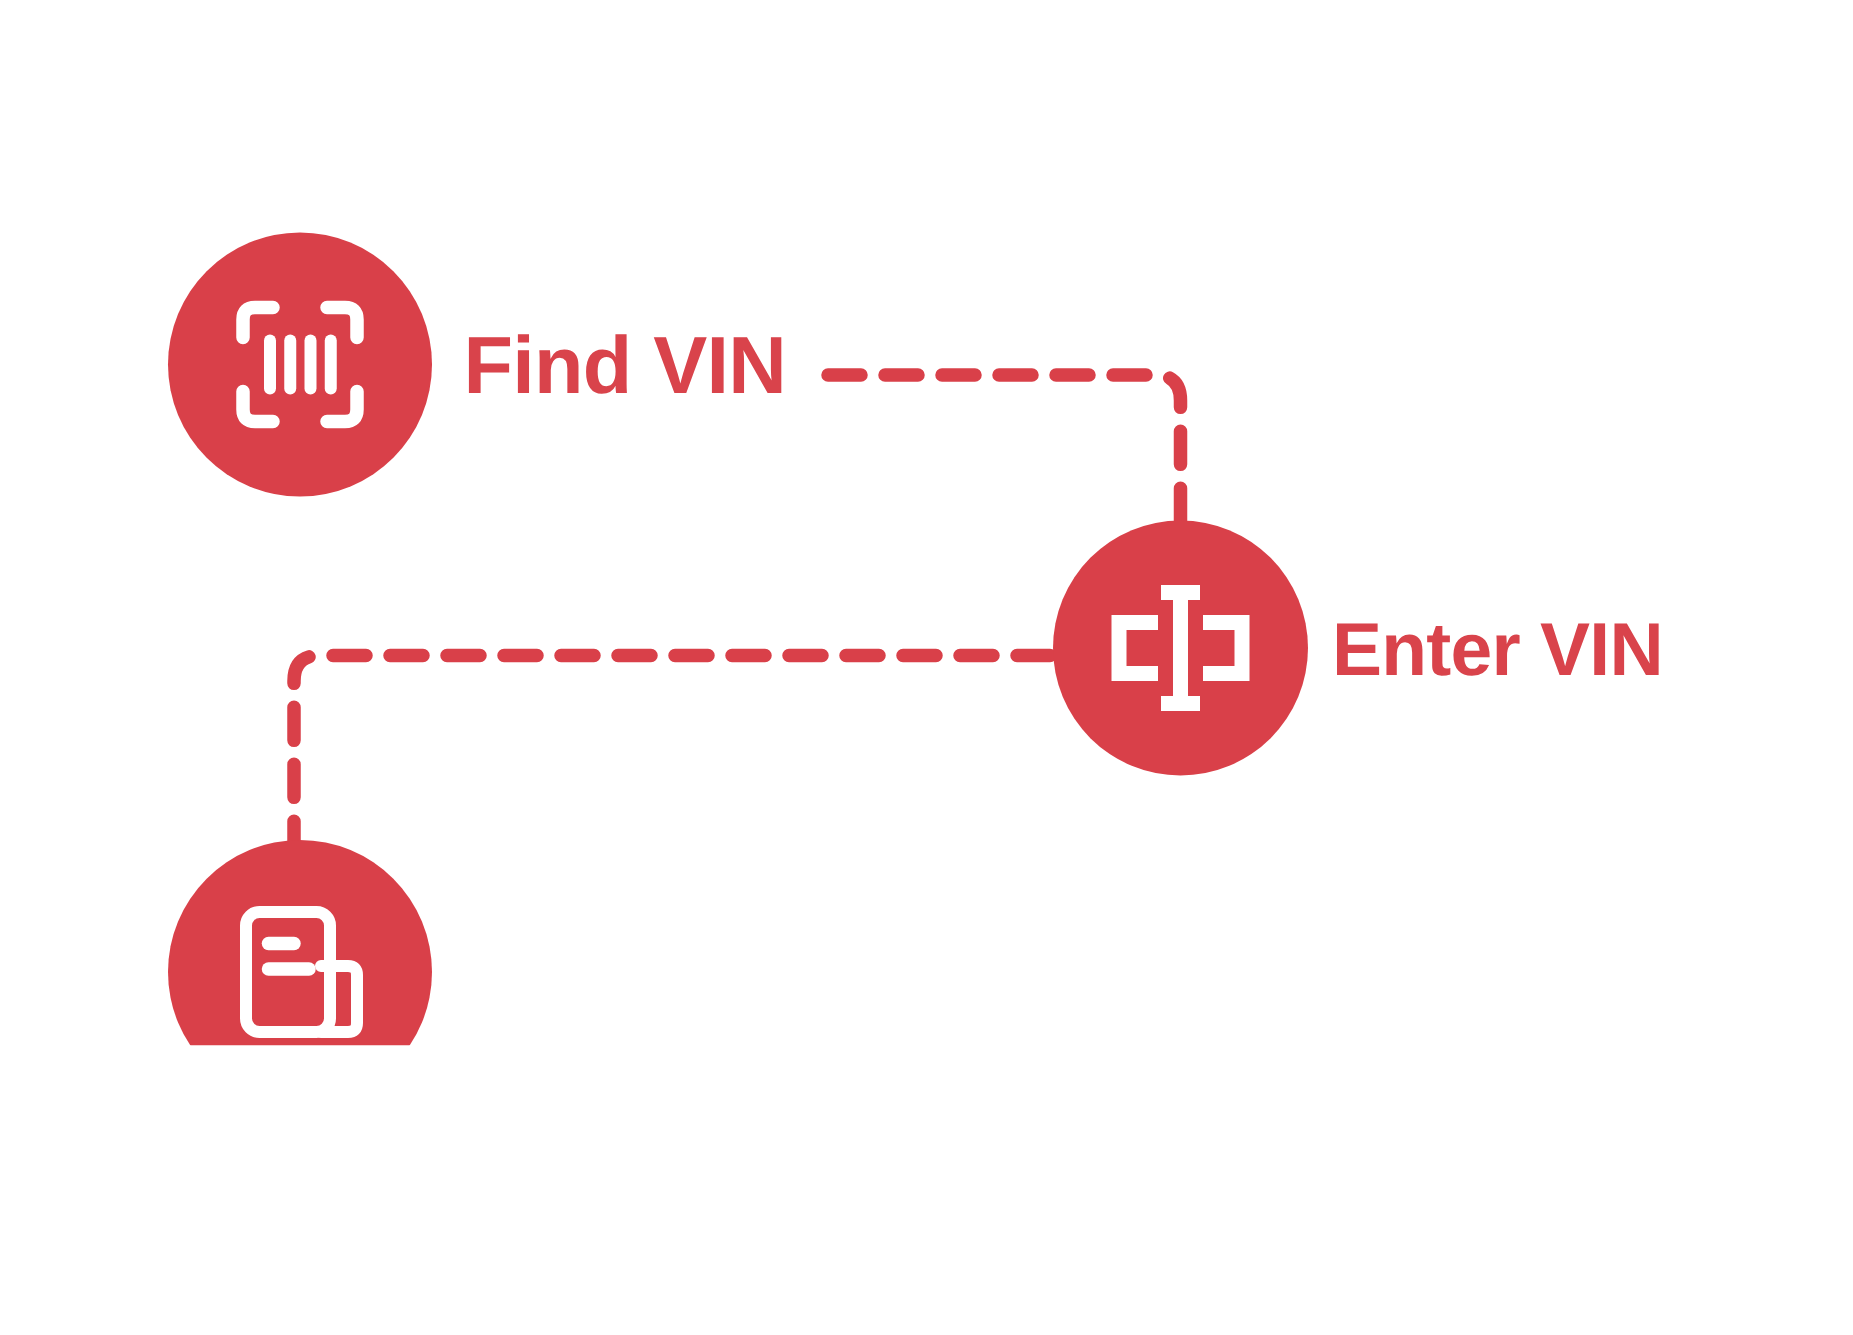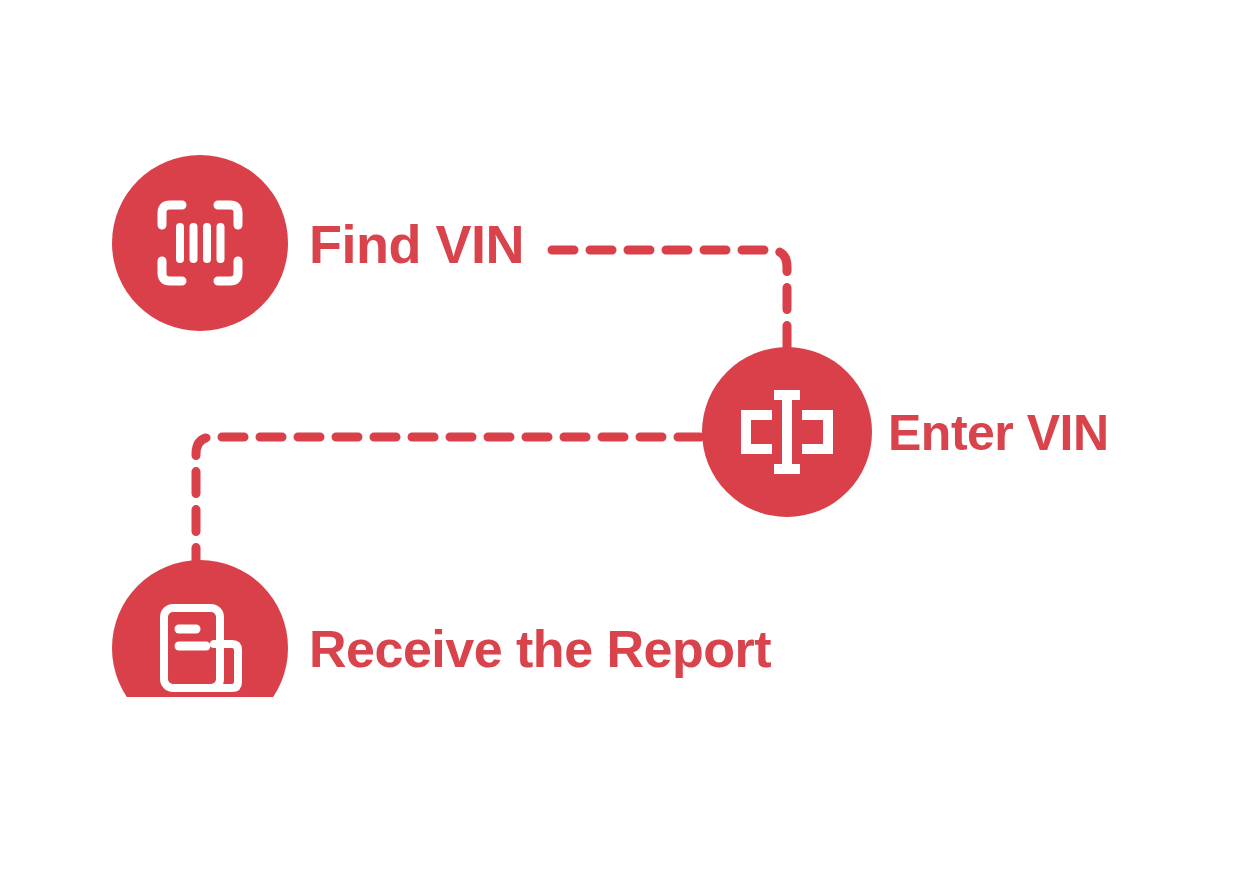--- a/index.html
+++ b/index.html
@@ -122,16 +122,15 @@
         <path d="M 62 44 H 80 Q 86 44 86 50 V 82 Q 86 88 80 88 H 62" fill="none" stroke="#ffffff" stroke-width="8" stroke-linecap="round" stroke-linejoin="round"></path>
 
         <rect x="12" y="8" width="56" height="80" rx="9" ry="9" fill="none" stroke="#ffffff" stroke-width="8" stroke-linejoin="round"></rect>
 
         <g fill="none" stroke="#ffffff" stroke-width="9" stroke-linecap="round">
           <line x1="27" y1="29" x2="44" y2="29"></line>
           <line x1="27" y1="46" x2="54" y2="46"></line>
         </g>
       </svg>
     </div>
-    <div class="step-label">Receive the Report</div>
   </div>
 
 </div>
 
 </body></html>

